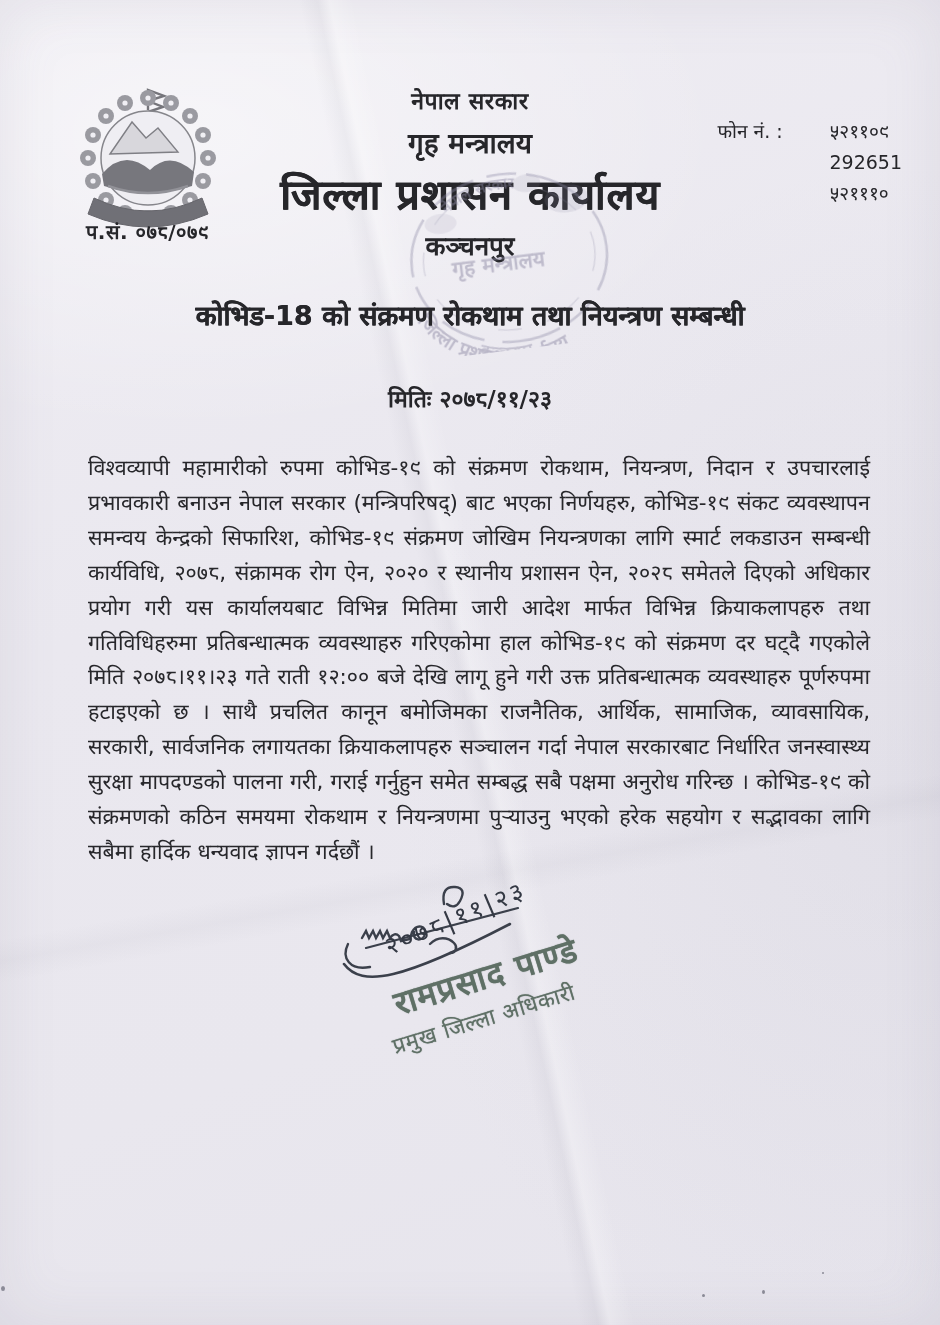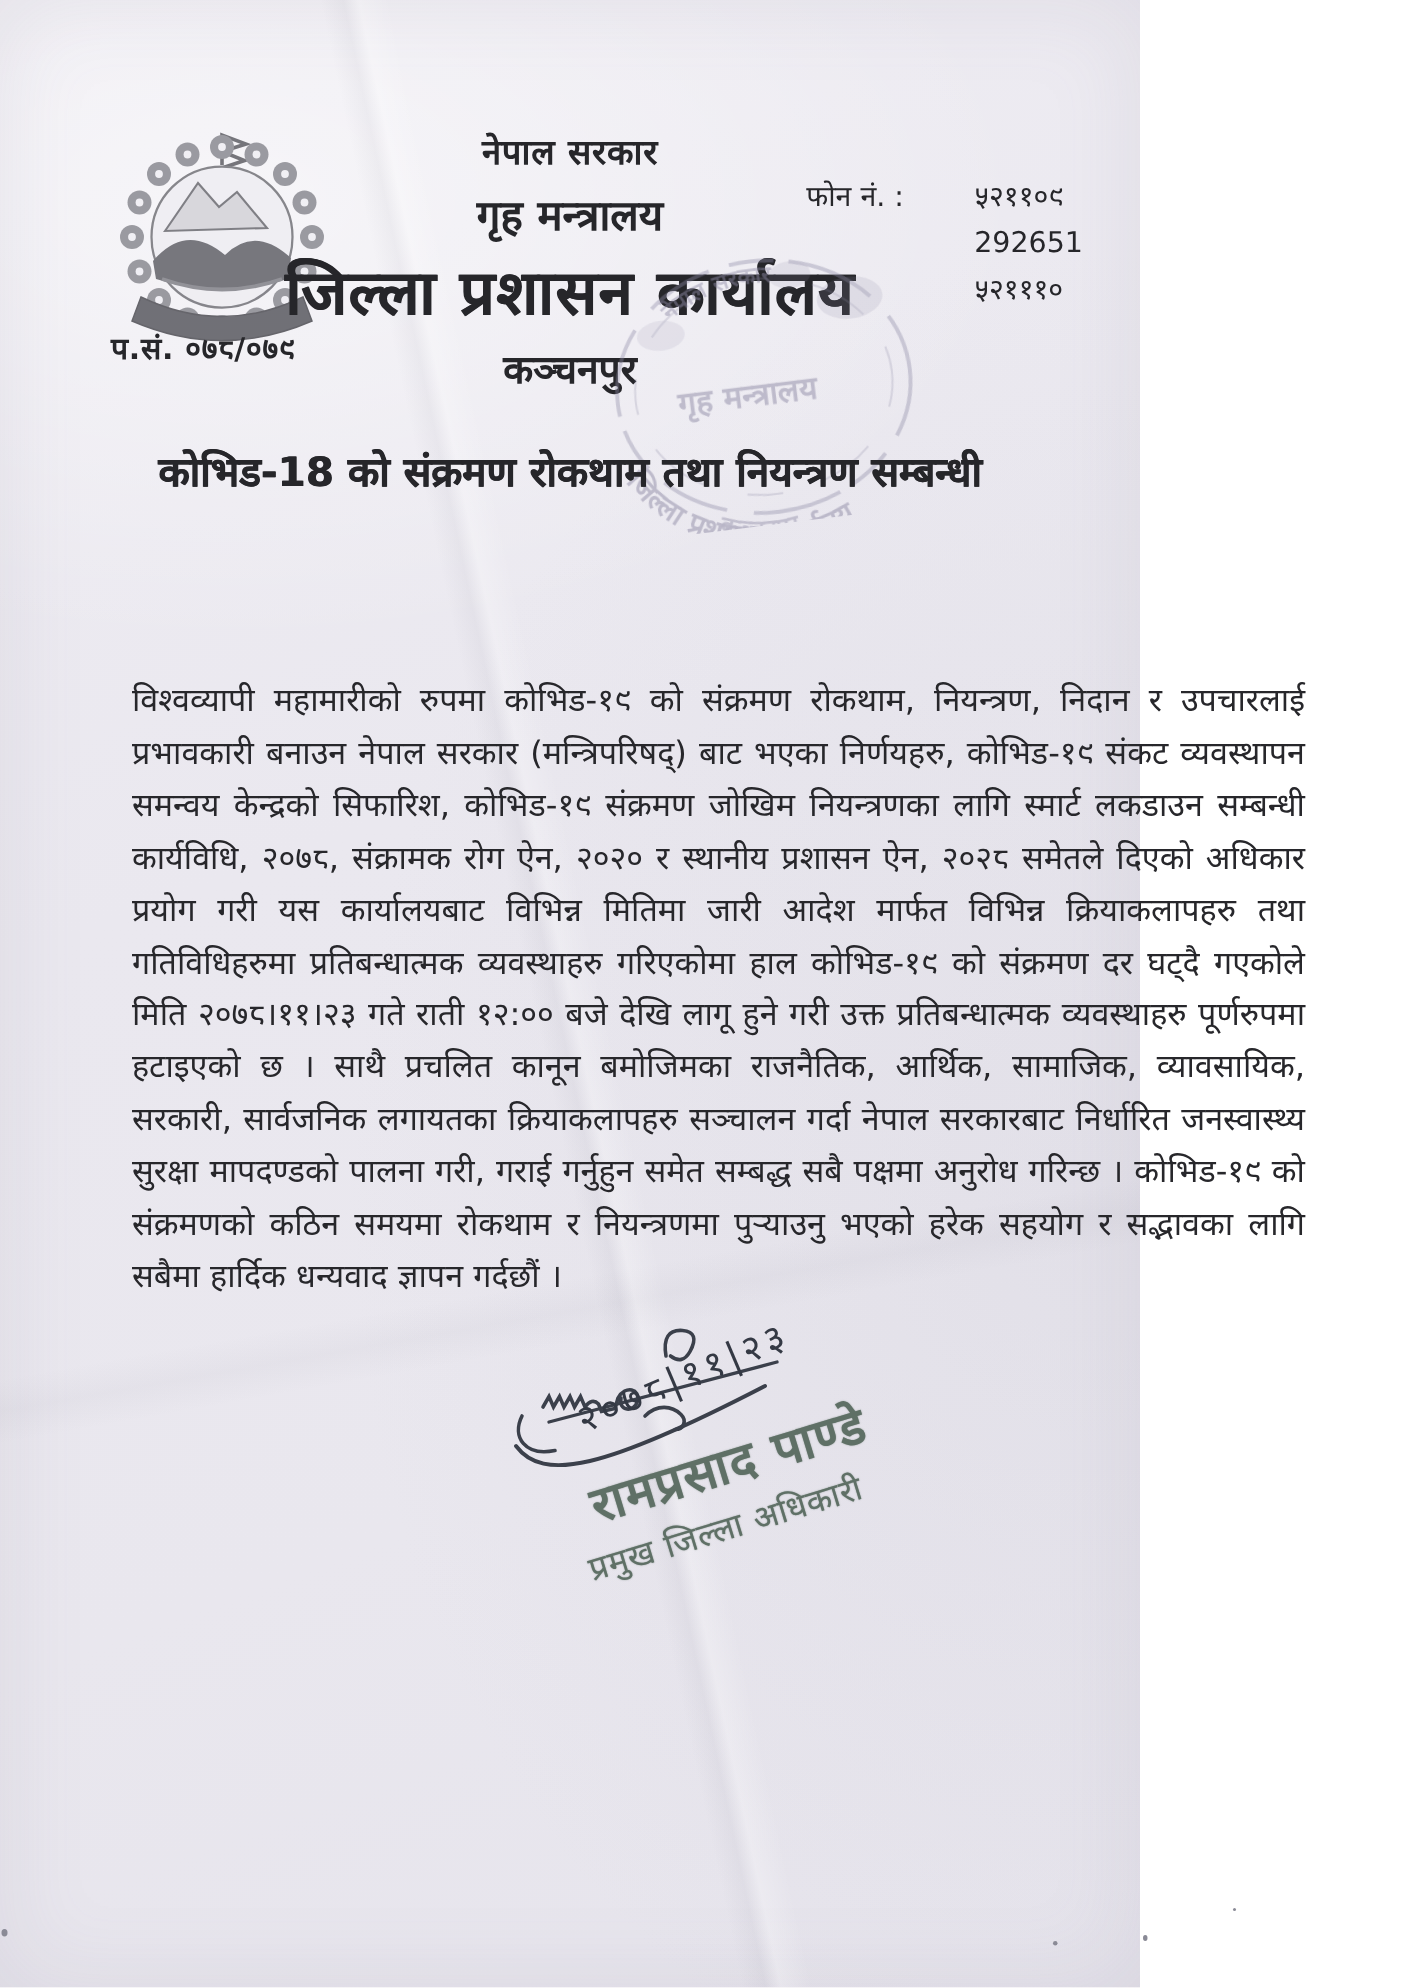--- a/index.html
+++ b/index.html
@@ -3,21 +3,21 @@
 <meta charset="utf-8">
 <style>
   html,body{margin:0;padding:0;}
   body{
     width:940px;height:1325px;
     font-family:"DejaVu Sans","Liberation Sans",sans-serif;
     color:#26262a;
     overflow:hidden;
   }
   .paper{
-    position:relative;width:760px;height:1325px;
+    position:relative;width:940px;height:1325px;
     background:
       radial-gradient(ellipse 900px 500px at 20% 10%, rgba(255,255,255,.5), rgba(255,255,255,0) 60%),
       radial-gradient(ellipse 700px 900px at 95% 60%, rgba(205,203,215,.25), rgba(205,203,215,0) 70%),
       linear-gradient(160deg,#efedf3 0%,#eae8ef 40%,#e9e7ee 70%,#e6e4ec 100%);
     box-shadow:inset 0 0 60px rgba(120,118,140,.12);
   }
   .crease1{position:absolute;left:0;top:0;width:100%;height:100%;pointer-events:none;
     background:
       linear-gradient(78deg, transparent 47.5%, rgba(90,90,110,.05) 49%, rgba(255,255,255,.25) 50%, transparent 52%) 0 0/100% 100%,
       linear-gradient(170deg, transparent 63%, rgba(90,90,110,.04) 64.5%, transparent 66%);
@@ -26,21 +26,21 @@
   .emblem{position:absolute;left:58px;top:88px;}
   .head-center{position:absolute;left:170px;right:170px;top:84px;text-align:center;}
   .gov{font-size:23px;font-weight:700;letter-spacing:.5px;}
   .ministry{font-size:28px;font-weight:700;margin-top:7px;}
   .office{font-size:41px;font-weight:700;margin-top:4px;letter-spacing:1px;text-shadow:.6px 0 0 #26262a;}
   .district{font-size:26px;font-weight:700;margin-top:6px;}
   .contact{position:absolute;right:38px;top:116px;font-size:19px;line-height:31px;white-space:nowrap;}
   .contact .row{display:flex;}
   .contact .lbl{width:112px;}
   .contact .indent{padding-left:112px;}
-  .refnum{position:absolute;left:74px;top:218px;font-size:20px;font-weight:700;letter-spacing:.5px;}
+  .refnum{position:absolute;left:86px;top:218px;font-size:20px;font-weight:700;letter-spacing:.5px;}
   
   .round-stamp{position:absolute;left:384px;top:146px;opacity:.55;transform:rotate(-7deg);filter:blur(.3px);}
   
   .title{position:absolute;left:0;right:0;top:296px;text-align:center;font-size:27px;font-weight:700;line-height:40px;text-shadow:.4px 0 0 #26262a;}
   .dateline{position:absolute;left:0;right:0;top:382px;text-align:center;font-size:23px;font-weight:600;}
   .body-text{
     position:absolute;left:88px;top:430px;width:782px;
     font-size:21.5px;line-height:34.9px;text-align:justify;
     color:#27272b;
     margin-top:21px;
@@ -160,20 +160,21 @@
       </text>
       <text font-size="16" font-weight="600" stroke="none" opacity=".8">
         <textPath href="#arcB" startOffset="18%">कञ्चनपुर</textPath>
       </text>
     </g>
   </svg>
 
   <div class="title">
     <div>कोभिड-18 को संक्रमण रोकथाम तथा नियन्त्रण सम्बन्धी</div>
   </div>
+  <div class="dateline">मितिः २०७८/११/२३</div>
 
   <div class="body-text">विश्वव्यापी महामारीको रुपमा कोभिड-१९ को संक्रमण रोकथाम, नियन्त्रण, निदान र उपचारलाई प्रभावकारी बनाउन नेपाल सरकार (मन्त्रिपरिषद्) बाट भएका निर्णयहरु, कोभिड-१९ संकट व्यवस्थापन समन्वय केन्द्रको सिफारिश, कोभिड-१९ संक्रमण जोखिम नियन्त्रणका लागि स्मार्ट लकडाउन सम्बन्धी कार्यविधि, २०७८, संक्रामक रोग ऐन, २०२० र स्थानीय प्रशासन ऐन, २०२८ समेतले दिएको अधिकार प्रयोग गरी यस कार्यालयबाट विभिन्न मितिमा जारी आदेश मार्फत विभिन्न क्रियाकलापहरु तथा गतिविधिहरुमा प्रतिबन्धात्मक व्यवस्थाहरु गरिएकोमा हाल कोभिड-१९ को संक्रमण दर घट्दै गएकोले मिति २०७८।११।२३ गते राती १२:०० बजे देखि लागू हुने गरी उक्त प्रतिबन्धात्मक व्यवस्थाहरु पूर्णरुपमा हटाइएको छ । साथै प्रचलित कानून बमोजिमका राजनैतिक, आर्थिक, सामाजिक, व्यावसायिक, सरकारी, सार्वजनिक लगायतका क्रियाकलापहरु सञ्चालन गर्दा नेपाल सरकारबाट निर्धारित जनस्वास्थ्य सुरक्षा मापदण्डको पालना गरी, गराई गर्नुहुन समेत सम्बद्ध सबै पक्षमा अनुरोध गरिन्छ । कोभिड-१९ को संक्रमणको कठिन समयमा रोकथाम र नियन्त्रणमा पुऱ्याउनु भएको हरेक सहयोग र सद्भावका लागि सबैमा हार्दिक धन्यवाद ज्ञापन गर्दछौं ।</div>
 
   <svg class="sig-svg" width="210" height="140" viewBox="0 0 210 140" aria-hidden="true">
     <g fill="none" stroke="#3b404b" stroke-width="2.4" stroke-linecap="round">
 
       <path d="M112,52 q-3,-18 11,-17 q12,1 5,14 q-5,9 -13,3"></path>
 
       <path d="M16,92 c-7,14 2,27 22,23"></path>
       <path d="M30,86 l4,-7 3,7 4,-7 3,7 4,-7 3,7 4,-7 3,7 c3,-4 6,-5 9,-2 l2,5 9,-2 2,-7 c5,-9 15,-6 13,2 c-2,8 -13,7 -11,-2"></path>

